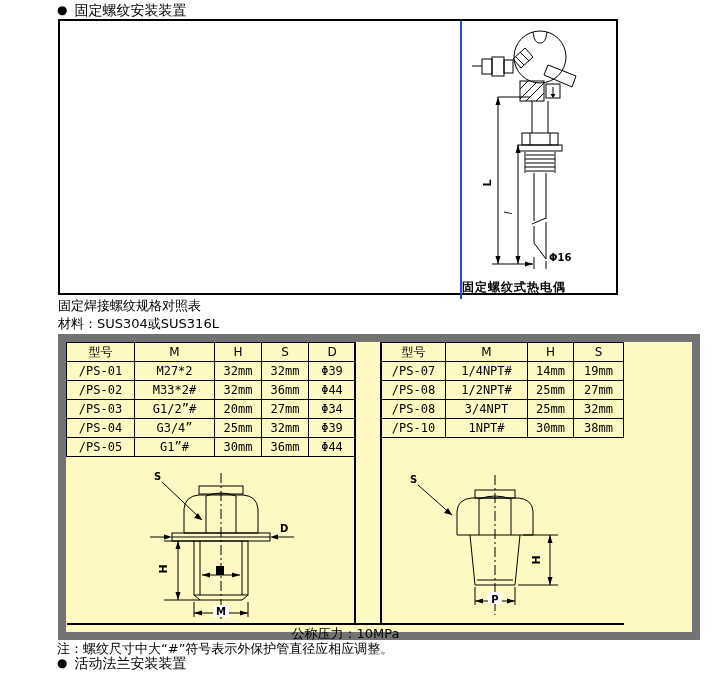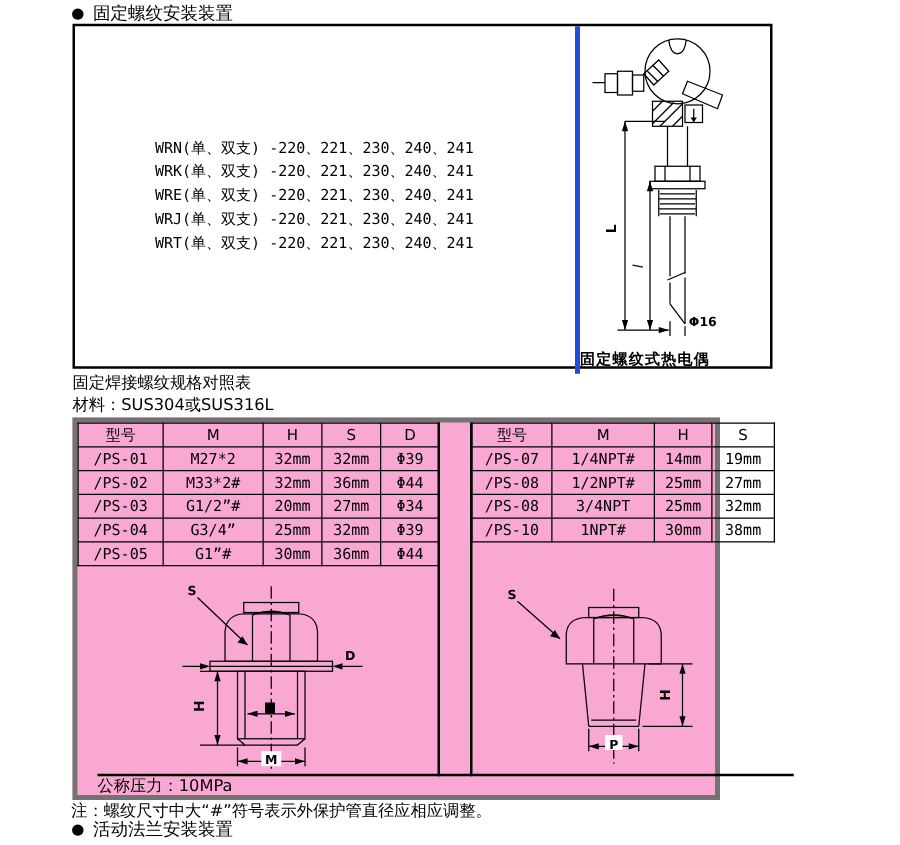--- a/index.html
+++ b/index.html
@@ -9,54 +9,53 @@
     font-family:"DejaVu Sans","Liberation Sans",sans-serif; overflow:hidden;
   }
   .bullet-line { position:absolute; left:57px; font-size:14px; white-space:nowrap; }
   .bullet-line .bullet { font-size:12px; margin-right:7px; vertical-align:1px; }
   
   .top-box { position:absolute; left:58px; top:19px; width:560px; height:276px; border:2px solid #000; background:#fff; }
   .model-list {
     position:absolute; left:64px; top:88px; font-size:12px; line-height:19px;
     font-family:"DejaVu Sans Mono","DejaVu Sans",monospace; white-space:pre;
   }
-  .tc-cell { position:absolute; right:0; top:0; width:156px; height:278px; border-left:4px solid #1d4ed8; }
+  .tc-cell { position:absolute; right:0; top:0; width:156px; height:278px; border-left:2px solid #1d4ed8; }
   .tc-caption { position:absolute; bottom:3px; left:0; width:100%; text-align:left; font-size:12px; font-weight:bold; letter-spacing:1px; white-space:nowrap; }
   .sub-title { position:absolute; left:58px; font-size:13px; white-space:nowrap; }
   
-  .table-outer { position:absolute; left:58px; top:334px; width:518px; height:306px; border:4px solid #737373; background:#f9a8d4; }
+  .table-outer { position:absolute; left:58px; top:334px; width:642px; height:306px; border:8px solid #737373; background:#fef9c3; }
   table.spec { position:absolute; top:0; border-collapse:collapse; table-layout:fixed; text-align:center; }
   table.spec th, table.spec td {
     border:1px solid #000; height:19px; padding:0; font-weight:normal; font-size:12px;
     font-family:"DejaVu Sans Mono","DejaVu Sans",monospace; text-align:center; overflow:hidden; white-space:nowrap;
   }
   table.spec th { font-family:"DejaVu Sans","Liberation Sans",sans-serif; }
   table.left-t  { left:0;   width:289px; }
   table.right-t { left:315px; width:242px; }
   .gap-strip { position:absolute; left:288px; top:0; width:28px; height:283px; border-left:2px solid #000; border-right:2px solid #000; }
   svg.ld { position:absolute; left:0;   top:121px; }
   svg.rd { position:absolute; left:316px; top:121px; }
-  .pressure { position:absolute; left:16px; top:281px; width:557px; height:21px; border-top:2px solid #000; text-align:left; font-size:13px; line-height:18px; }
+  .pressure { position:absolute; left:1px; top:281px; width:557px; height:21px; border-top:2px solid #000; text-align:center; font-size:13px; line-height:18px; }
   .note { position:absolute; left:57px; top:640px; font-size:13px; white-space:nowrap; }
   svg { display:block; }
   svg text { font-family:"DejaVu Sans","Liberation Sans",sans-serif; fill:#000; }
   svg .s { stroke:#000; fill:none; stroke-width:1; }
   svg .f { fill:#000; stroke:none; }
 </style>
 </head>
 <body>
 
 <div class="page">
 
   <div class="bullet-line" style="top:2px">
     <span class="bullet">●</span><span>固定螺纹安装装置</span>
   </div>
 
   <div class="top-box">
-    <div class="model-list"><div>WRN(单、双支) -220、221、230、240、241</div><div>WRK(单、双支) -220、221、230、240、241</div><div>WRE(单、双支) -220、221、230、240、241</div><div>WRJ(单、双支) -220、221、230、240、241</div><div>WRT(单、双支) -220、221、230、240、241</div></div>
 
     <div class="tc-cell">
       <svg width="154" height="248" viewBox="0 0 154 248">
         <g class="s">
           <circle cx="78" cy="36" r="26"></circle>
           <path d="M71,11 c1,8 3,11 7,11 c4,0 6,-3 7,-11"></path>
           <path d="M86,44 L114,55 L110,66 L82,54 Z"></path>
           <line x1="10" y1="45" x2="20" y2="45"></line>
           <rect x="20" y="38" width="10" height="15"></rect>
           <rect x="30" y="36" width="12" height="19"></rect>

